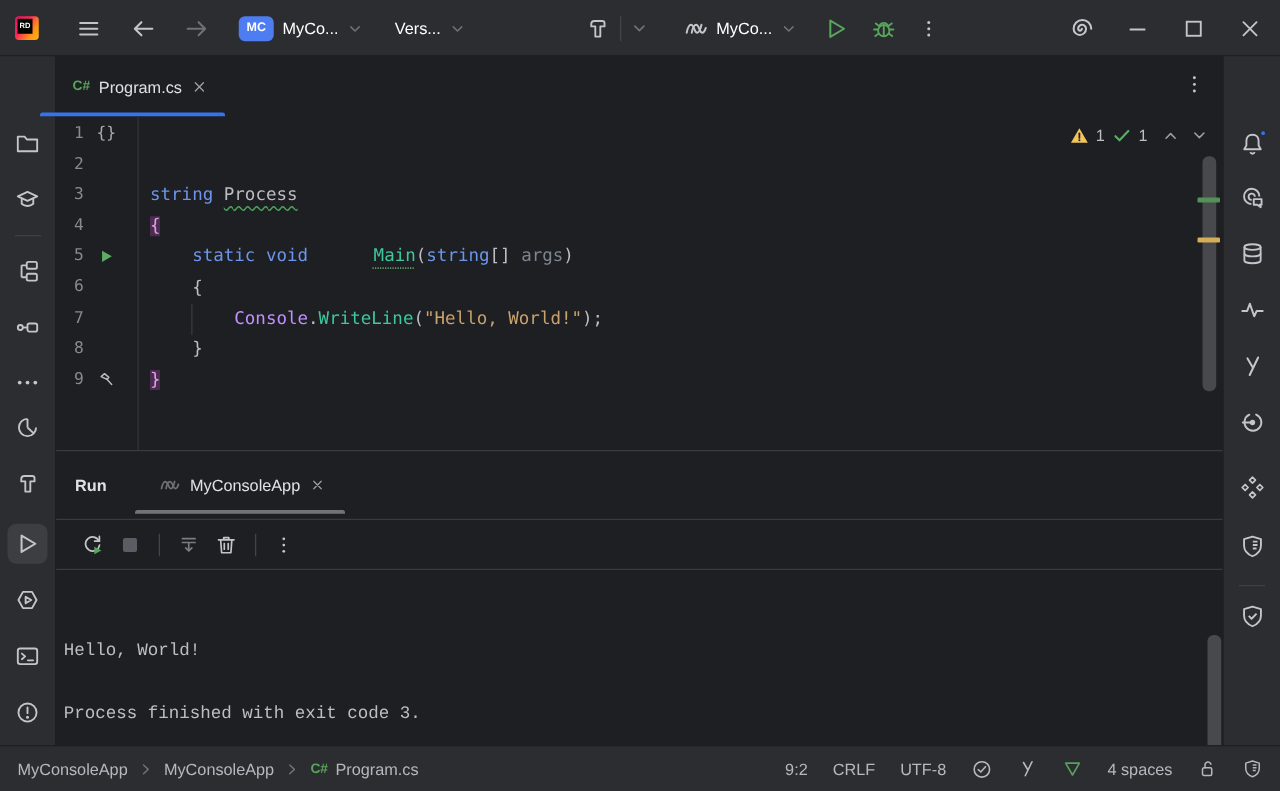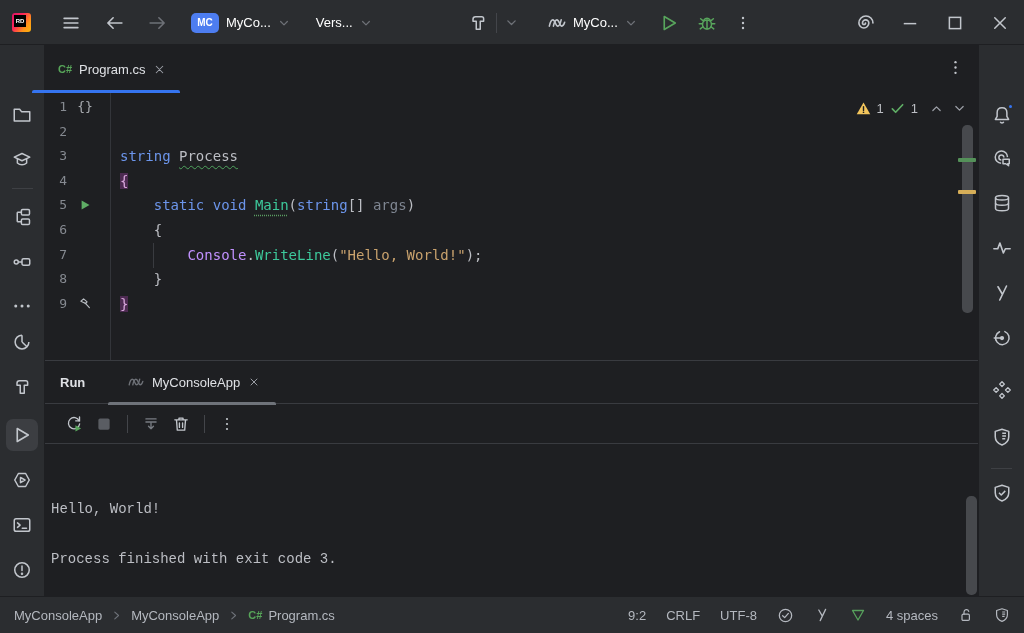--- a/index.html
+++ b/index.html
@@ -57,36 +57,36 @@
   .code-row { display:flex; height:24.6px; line-height:24.6px; white-space:pre; }
   .ln { width:22px; text-align:right; color:#868A91; font-size:13px; }
   .gut { width:53px; }
   .code { font-size:14px; color:#BCBEC4; }
   .tok-kw { color:#6C95EB; } .tok-ns { color:#C191FF; } .tok-method { color:#3DC99B; }
   .tok-str { color:#C9A26D; } .tok-param { color:#7E8591; } .tok-pl { color:#BCBEC4; }
   .tok-brhl { color:#D8A6DC; background:#4D2B52; }
   .u-wavy { text-decoration:underline; text-decoration-style:wavy; text-decoration-color:#4FA45E;
             text-decoration-thickness:1px; text-underline-offset:4px; }
   .u-dot  { text-decoration:underline; text-decoration-style:dotted; text-decoration-color:#5B9E63;
-            text-underline-offset:4px; }
+            text-underline-offset:4px;margin-left:44px; }
   .gicon { position:absolute; left:31px; width:18px; height:18px; display:flex; align-items:center; justify-content:center; }
   .gicon.braces { color:#A8ABB0; font-size:13px; font-family:"DejaVu Sans Mono",monospace; }
   .indent-guide { position:absolute; left:108px; top:150px; height:25px; width:1px; background:#393B40; }
 
   .inspections { position:absolute; top:8px; right:12px; display:flex; align-items:center; gap:6px;
                  font-family:"Liberation Sans",sans-serif; font-size:13px; color:#BCBEC4; }
   .insp-chevrons { display:flex; gap:10px; margin-left:6px; color:#9DA0A8; }
 
   .ed-scroll { position:absolute; right:5px; top:32px; width:11px; height:188px; background:#47494D; border-radius:5px; }
   .stripe-mark { position:absolute; right:2px; width:18px; height:4px; border-radius:1px; }
   .mark-green { top:65px; background:#549159; }
   .mark-yellow { top:97px; background:#D6AE58; }
 
   
-  .run-header { position:relative; height:44px; border-top:1px solid #393B40; border-bottom:1px solid #393B40;
+  .run-header { position:relative; height:56px; border-top:1px solid #393B40; border-bottom:1px solid #393B40;
                 display:flex; align-items:center; padding-left:15px; }
   .run-title { font-size:13px; font-weight:bold; color:#DFE1E5; width:48px; }
   .run-tab { position:relative; height:44px; display:flex; align-items:center; gap:8px; padding:0 16px 0 20px; }
   .run-tab::after { content:""; position:absolute; left:0; right:0; bottom:-1px; height:3px;
                     background:#6F737A; border-radius:2px 2px 0 0; }
   .run-tab-label { font-size:13px; color:#DFE1E5; }
   .run-toolbar { height:40px; border-bottom:1px solid #393B40; display:flex; align-items:center; gap:12px; padding-left:20px; }
   .rt-sep { width:1px; height:18px; background:#43454A; margin:0 2px; }
   .console { position:relative; height:151px; padding:3px 0 0 6px; font-family:Liberation Mono, monospace;
              font-size:14px; line-height:25px; color:#BCBEC4; white-space:pre; }

